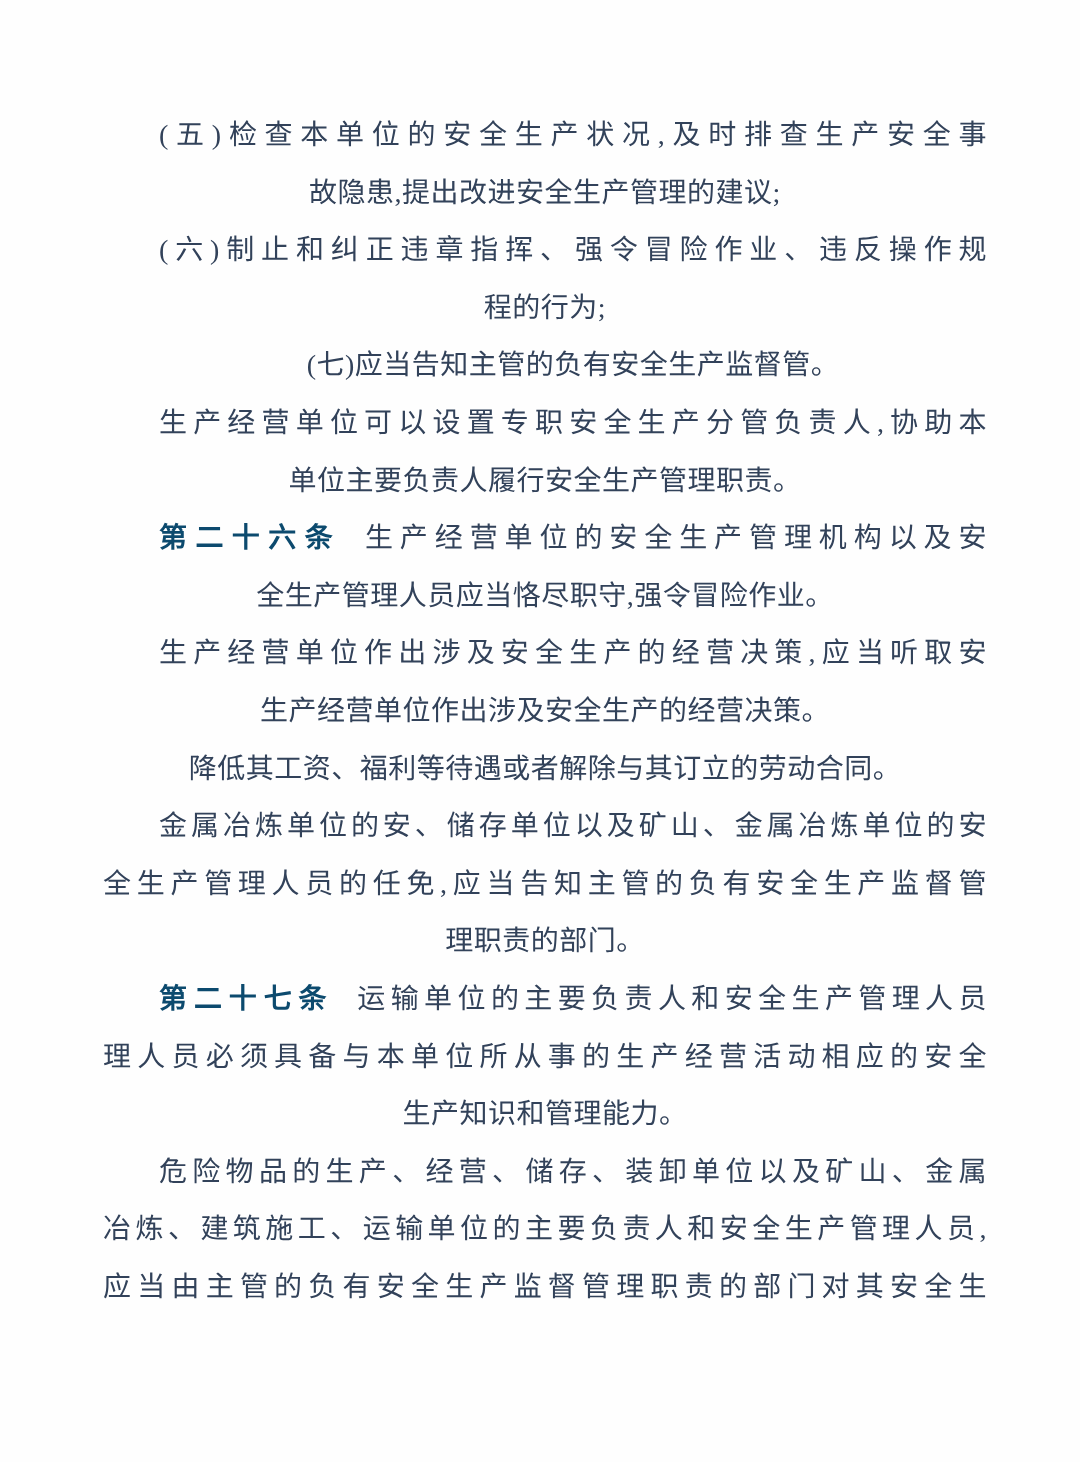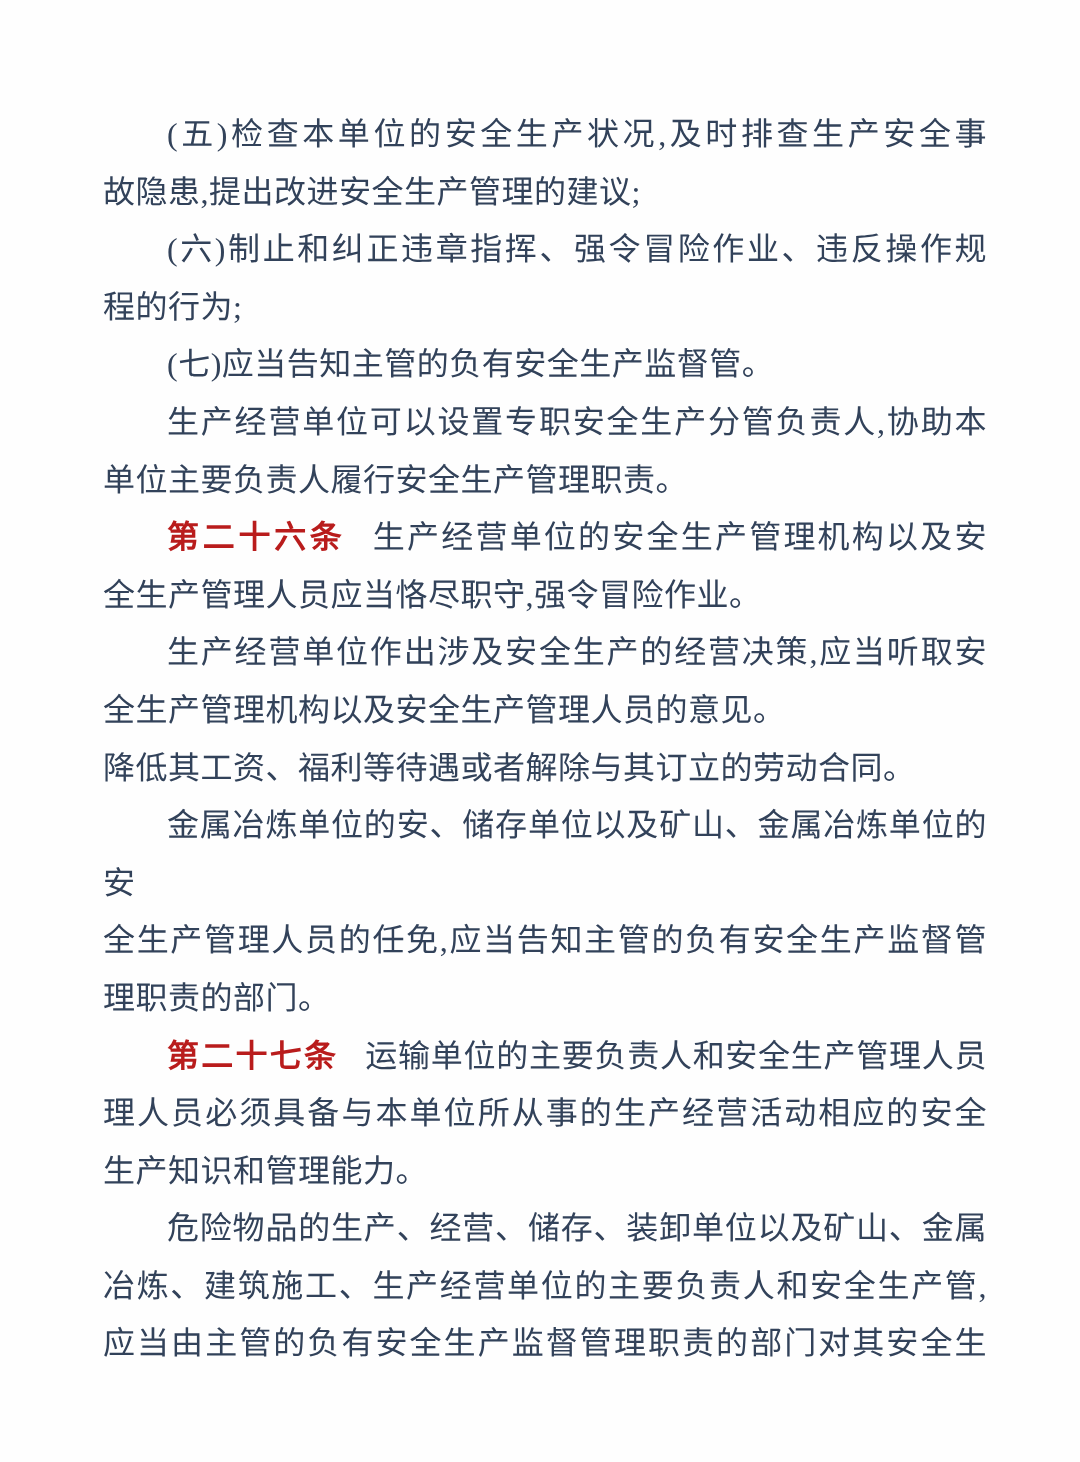--- a/index.html
+++ b/index.html
@@ -17,43 +17,43 @@
     position: relative;
     width: 1080px;
     height: 1462px;
     background: #fefefe;
   }
   .content {
     position: absolute;
     left: 103px;
     top: 106px;
     width: 884px;
-    font-size: 32px;
+    font-size: 28px;
     line-height: 57.6px;
     color: #32425a;
     letter-spacing: 0.5px;
   }
   .para {
     margin: 0;
     padding: 0;
   }
   .line {
-    text-align: left;
+    text-align: center;
     white-space: normal;
   }
   .line.indent {
     text-indent: 2em;
   }
   .line.fill {
     text-align: justify;
     text-align-last: justify;
   }
   .art {
     font-weight: 700;
-    color: #b91c1c;
+    color: #0c4a6e;
     font-family: "Liberation Sans", "DejaVu Sans", sans-serif;
     margin-right: 0.85em;
     letter-spacing: 2px;
   }
 </style>
 </head>
 <body>
 
 <div class="page">
   <div class="content" style="color: rgb(50, 66, 90);">
@@ -71,34 +71,34 @@
       <div class="para">
         <div class="line indent fill"><span>生产经营单位可以设置专职安全生产分管负责人,协助本</span></div>
         <div class="line"><span>单位主要负责人履行安全生产管理职责。</span></div>
       </div>
       <div class="para">
         <div class="line indent fill"><span class="art">第二十六条</span><span>生产经营单位的安全生产管理机构以及安</span></div>
         <div class="line"><span>全生产管理人员应当恪尽职守,强令冒险作业。</span></div>
       </div>
       <div class="para">
         <div class="line indent fill"><span>生产经营单位作出涉及安全生产的经营决策,应当听取安</span></div>
-        <div class="line"><span>全生产管理机构以及安全生产管理人员的意见。</span></div>
+        <div class="line"><span>生产经营单位作出涉及安全生产的经营决策。</span></div>
       </div>
       <div class="para">
         <div class="line"><span>降低其工资、福利等待遇或者解除与其订立的劳动合同。</span></div>
       </div>
       <div class="para">
         <div class="line indent fill"><span>金属冶炼单位的安、储存单位以及矿山、金属冶炼单位的安</span></div>
         <div class="line fill"><span>全生产管理人员的任免,应当告知主管的负有安全生产监督管</span></div>
         <div class="line"><span>理职责的部门。</span></div>
       </div>
       <div class="para">
         <div class="line indent fill"><span class="art">第二十七条</span><span>运输单位的主要负责人和安全生产管理人员</span></div>
         <div class="line fill"><span>理人员必须具备与本单位所从事的生产经营活动相应的安全</span></div>
         <div class="line"><span>生产知识和管理能力。</span></div>
       </div>
       <div class="para">
         <div class="line indent fill"><span>危险物品的生产、经营、储存、装卸单位以及矿山、金属</span></div>
-        <div class="line fill"><span>冶炼、建筑施工、生产经营单位的主要负责人和安全生产管,</span></div>
+        <div class="line fill"><span>冶炼、建筑施工、运输单位的主要负责人和安全生产管理人员,</span></div>
         <div class="line fill"><span>应当由主管的负有安全生产监督管理职责的部门对其安全生</span></div>
       </div>
     </div>
 </div>
 
 </body></html>

